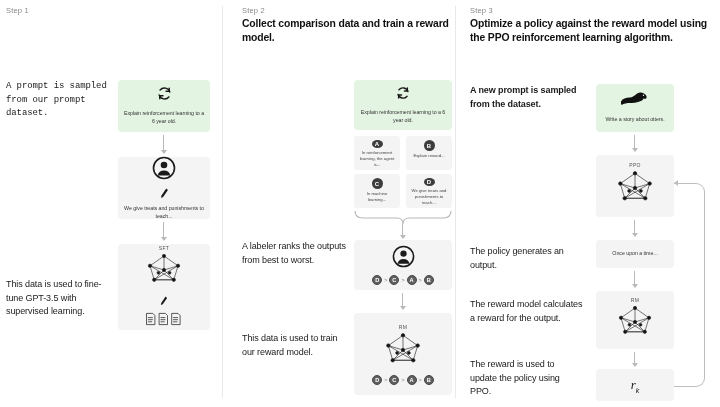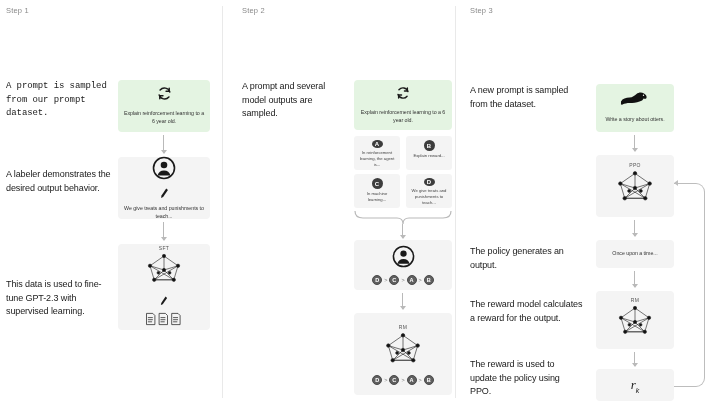--- a/index.html
+++ b/index.html
@@ -95,22 +95,21 @@
 
 <div id="root">
 
   <div class="divider" id="div1"></div>
   <div class="divider" id="div2"></div>
 
   <div class="col" id="col1">
     <div class="step-label">Step 1</div>
 
     <div class="desc" style="top:80px;width:112px;font-family:Liberation Mono, monospace;">A prompt is sampled from our prompt dataset.</div>
-    <div class="desc" style="top:168px;width:118px;">A labeler demonstrates the desired output behavior.</div>
-    <div class="desc" style="top:278px;width:112px;">This data is used to fine-tune GPT-2.3 with supervised learning.</div>
+    <div class="desc" style="top:278px;width:112px;">This data is used to fine-tune GPT-3.5 with supervised learning.</div>
 
     <div class="box green" style="left:118px;top:80px;width:92px;height:52px;">
       <span class="ico">
         <svg width="15" height="15" viewBox="0 0 24 24" fill="none" stroke="#1a1a1a" stroke-width="2.4" stroke-linecap="round">
           <path d="M20.5 9.5A9 9 0 0 0 5 6.5"></path>
             <path d="M3.5 14.5A9 9 0 0 0 19 17.5"></path>
           <path d="M19.5 3.5v5h-5"></path>
             <path d="M4.5 20.5v-5h5"></path>
         </svg>
       </span>
@@ -165,22 +164,24 @@
             <path d="M22 8h7M22 11h7M22 14h6"></path>
           <path d="M38 2h9l3 3v13H38z"></path>
             <path d="M40 8h7M40 11h7M40 14h6"></path>
         </svg>
       </span>
     </div>
   </div>
 
   <div class="col" id="col2">
     <div class="step-label">Step 2</div>
-
-    <div class="desc" style="top:80px;width:108px;">A prompt and several model outputs are sampled.</div>
+    <div class="step-title">Collect comparison data and train a reward model.</div>
+
+    <div class="desc" style="top:240px;width:106px;">A labeler ranks the outputs from best to worst.</div>
+    <div class="desc" style="top:332px;width:100px;">This data is used to train our reward model.</div>
 
     <div class="box green" style="left:118px;top:80px;width:98px;height:50px;">
       <span class="ico">
         <svg width="14" height="14" viewBox="0 0 24 24" fill="none" stroke="#1a1a1a" stroke-width="2.4" stroke-linecap="round">
           <path d="M20.5 9.5A9 9 0 0 0 5 6.5"></path>
             <path d="M3.5 14.5A9 9 0 0 0 19 17.5"></path>
           <path d="M19.5 3.5v5h-5"></path>
             <path d="M4.5 20.5v-5h5"></path>
         </svg>
       </span>
@@ -253,22 +254,23 @@
         <span class="gt">&gt;</span>
         <span class="badge">A</span>
         <span class="gt">&gt;</span>
         <span class="badge">B</span>
       </div>
     </div>
   </div>
 
   <div class="col" id="col3">
     <div class="step-label">Step 3</div>
-
-    <div class="desc" style="top:84px;width:110px;">A new prompt is sampled from the dataset.</div>
+    <div class="step-title">Optimize a policy against the reward model using the PPO reinforcement learning algorithm.</div>
+
+    <div class="desc" style="top:84px;width:110px;font-weight:bold;">A new prompt is sampled from the dataset.</div>
     <div class="desc" style="top:298px;width:116px;">The reward model calculates a reward for the output.</div>
     <div class="desc" style="top:245px;width:118px;">The policy generates an output.</div>
     <div class="desc" style="top:358px;width:110px;">The reward is used to update the policy using PPO.</div>
 
     <div class="box green" style="left:132px;top:84px;width:78px;height:48px;">
       <span class="ico">
         <svg width="32" height="15" viewBox="0 0 64 30" fill="#111">
           <path d="M4 19c3-6 10-8 17-8 6 0 10-4 14-7 4-3 10-4 15-1 4 2 6 6 5 9-1 2-4 2-6 1-1 3-4 5-8 6-6 2-13 3-20 3-5 0-10 1-14 3-2 1-4 0-3-2z"></path>
           <circle cx="49" cy="6.5" r="1.4" fill="#fff"></circle>
         </svg>

